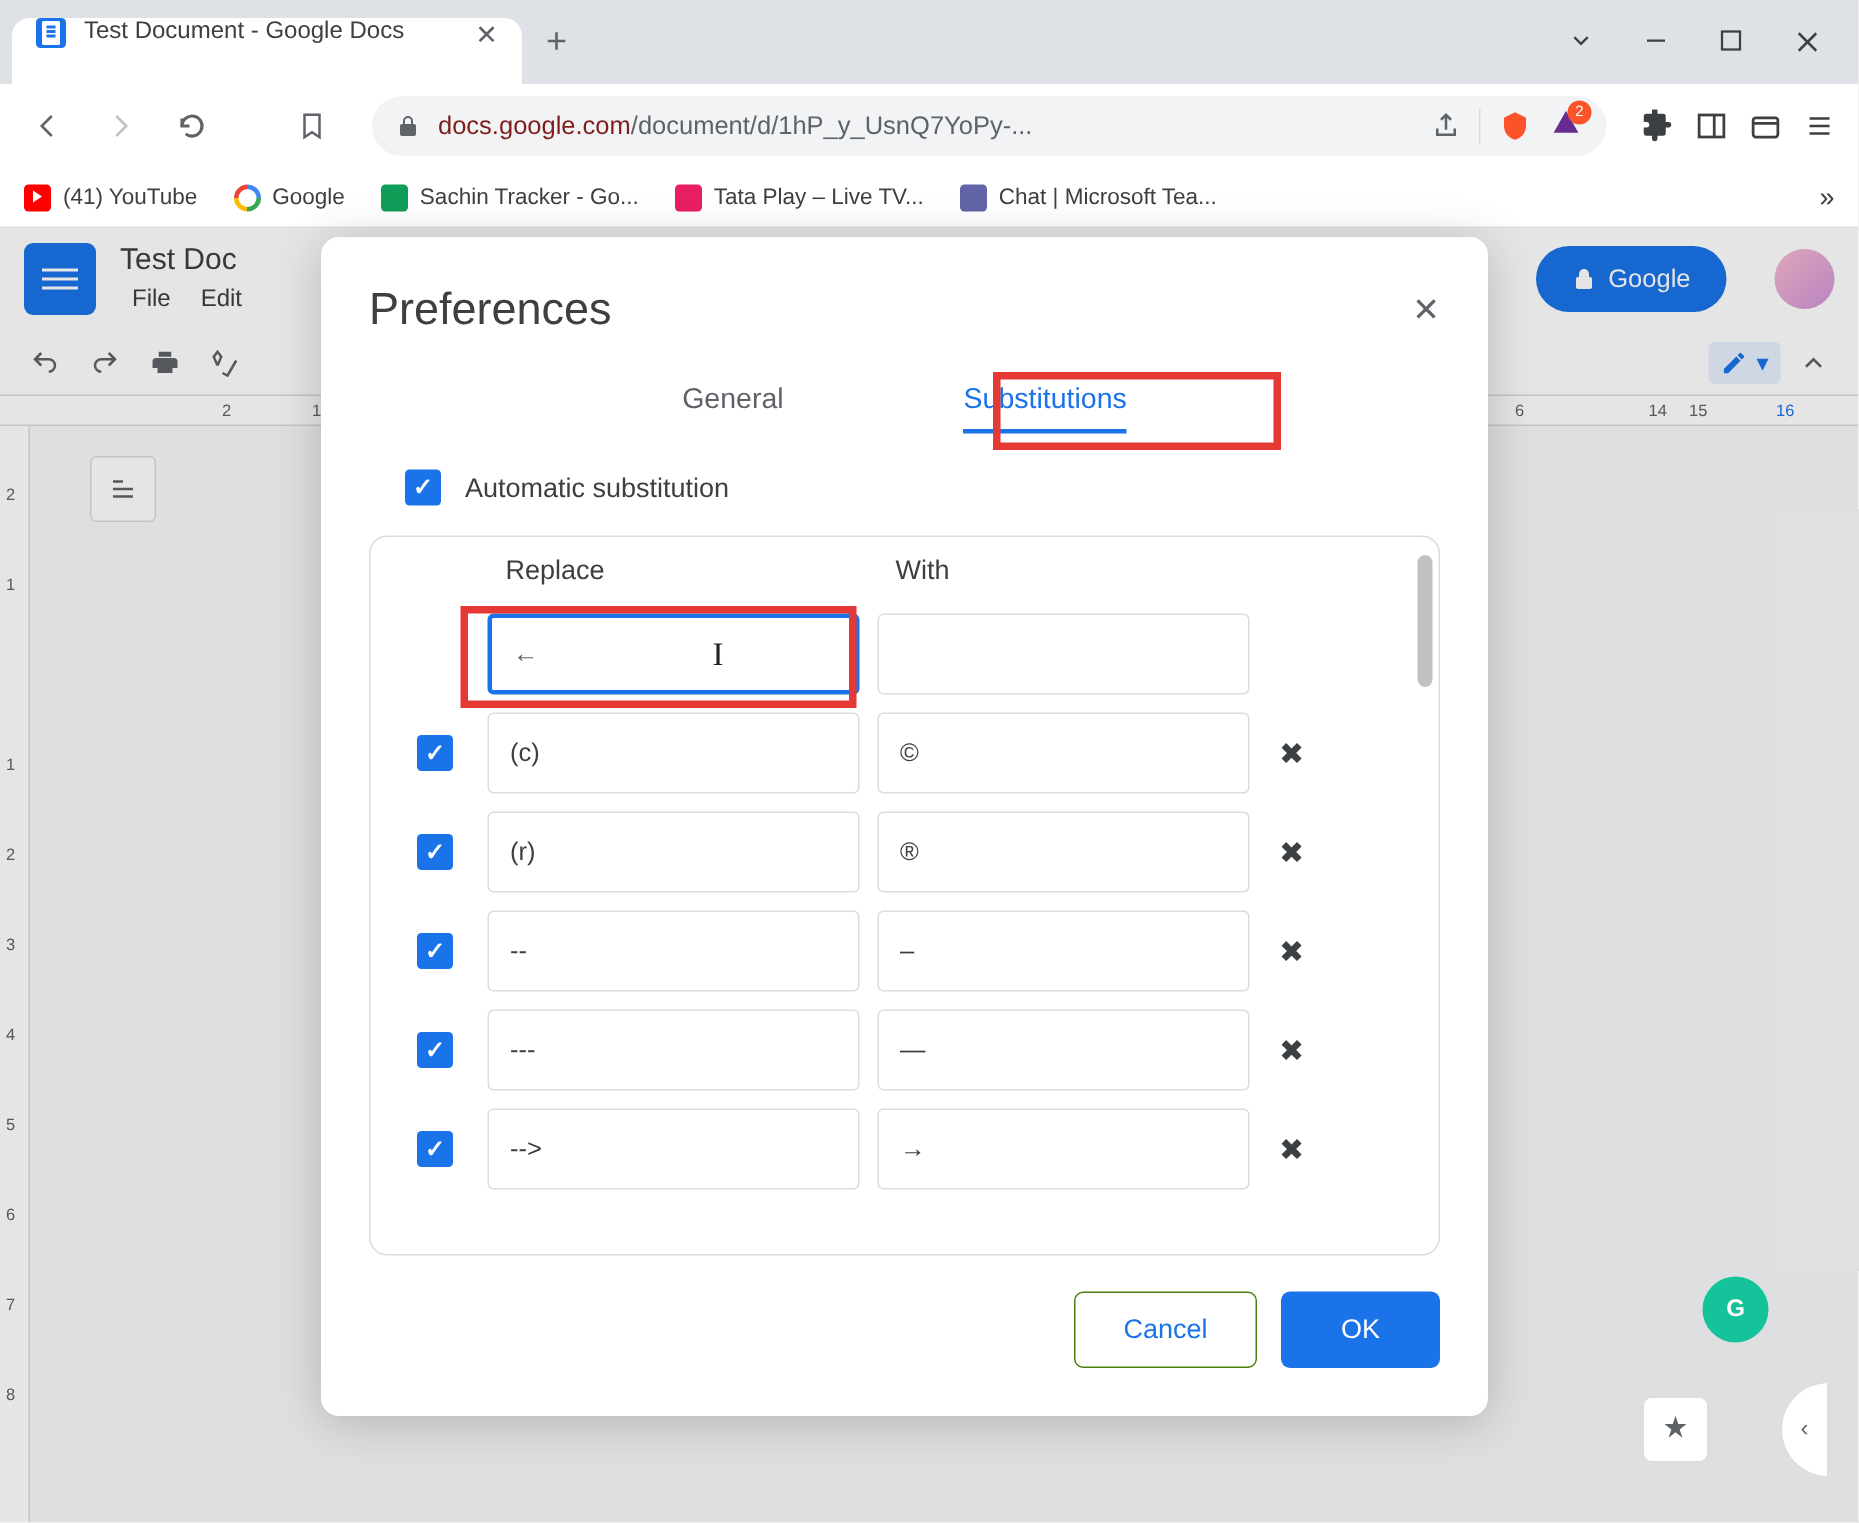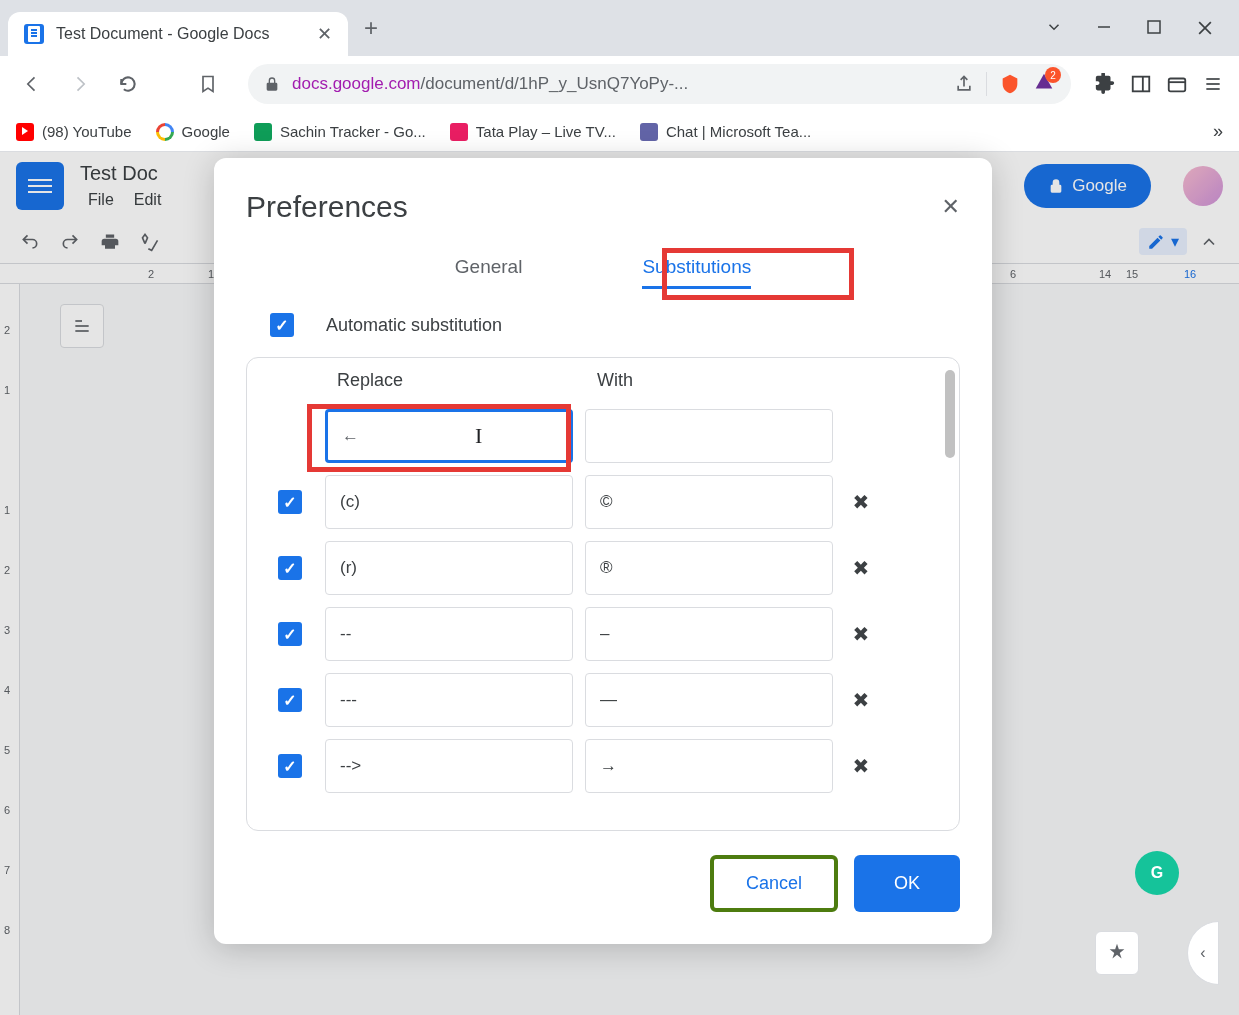--- a/index.html
+++ b/index.html
@@ -1,36 +1,36 @@
 <!DOCTYPE html>
 <html><head>
   <meta charset="utf-8">
   <style>
     * { margin: 0; padding: 0; box-sizing: border-box; font-family: Arial, sans-serif; }
     body { width: 1239px; height: 1015px; overflow: hidden; background: #fff; position: relative; }
     
     
     .browser-chrome { background: #f1f3f4; }
     .tab-bar { display: flex; align-items: center; height: 56px; padding: 0 8px; background: #dee1e6; }
-    .tab { display: flex; align-items: center; background: #fff; border-radius: 12px 12px 0 0; padding: 0 16px; height: 44px; margin-top: 12px; width: 340px; gap: 12px; }
+    .tab { display: flex; background: #fff; border-radius: 12px 12px 0 0; padding: 0 16px; height: 44px; margin-top: 12px; width: 340px; gap: 12px; }
     .tab-favicon { width: 20px; height: 20px; background: #1a73e8; border-radius: 3px; display: flex; align-items: center; justify-content: center; }
     .tab-favicon-inner { background: white; width: 12px; height: 16px; border-radius: 1px; position: relative; }
     .tab-favicon-inner::after { content: ""; position: absolute; left: 3px; top: 3px; width: 6px; height: 2px; background: #1a73e8; box-shadow: 0 3px 0 #1a73e8, 0 6px 0 #1a73e8; }
     .tab-title { font-size: 16px; color: #3c4043; flex: 1; white-space: nowrap; overflow: hidden; }
     .tab-close { font-size: 18px; color: #5f6368; cursor: pointer; }
     .new-tab { margin-left: 16px; font-size: 24px; color: #5f6368; cursor: pointer; }
     .window-controls { margin-left: auto; display: flex; gap: 32px; padding-right: 16px; }
     .win-ctrl { color: #3c4043; cursor: pointer; }
     
     .toolbar { display: flex; align-items: center; height: 56px; padding: 0 12px; gap: 8px; background: #fff; }
     .nav-btn { width: 40px; height: 40px; display: flex; align-items: center; justify-content: center; color: #5f6368; cursor: pointer; border-radius: 50%; }
     .nav-btn.disabled { color: #bdc1c6; }
     .url-bar { flex: 1; display: flex; align-items: center; background: #f1f3f4; border-radius: 20px; height: 40px; padding: 0 16px; margin: 0 12px; gap: 12px; }
     .url-text { font-size: 17px; color: #5f6368; flex: 1; overflow: hidden; white-space: nowrap; }
-    .url-text .domain { color: #a21caf; }
+    .url-text .domain { color: #7f1d1d; }
     .toolbar-icon { width: 28px; height: 28px; display: flex; align-items: center; justify-content: center; cursor: pointer; }
     
     .bookmarks-bar { display: flex; align-items: center; height: 40px; padding: 0 16px; gap: 24px; background: #fff; border-bottom: 1px solid #dadce0; }
     .bookmark { display: flex; align-items: center; gap: 8px; font-size: 15px; color: #3c4043; cursor: pointer; }
     .bm-icon { width: 18px; height: 18px; border-radius: 3px; }
     .yt-icon { background: #ff0000; position: relative; }
     .yt-icon::after { content: ""; position: absolute; left: 6px; top: 4px; border-left: 6px solid white; border-top: 4px solid transparent; border-bottom: 4px solid transparent; }
     .g-icon { background: conic-gradient(#4285f4 0 90deg, #34a853 90deg 180deg, #fbbc05 180deg 270deg, #ea4335 270deg); border-radius: 50%; position: relative; }
     .g-icon::after { content: ""; position: absolute; inset: 3px; background: white; border-radius: 50%; }
     .sheets-icon { background: #0f9d58; }
@@ -73,21 +73,21 @@
     .modal-header { display: flex; justify-content: space-between; align-items: center; margin-bottom: 24px; }
     .modal-title { font-size: 30px; color: #3c4043; }
     .modal-close { font-size: 22px; color: #5f6368; cursor: pointer; }
     
     .modal-tabs { display: flex; justify-content: center; gap: 120px; border-bottom: 0; margin-bottom: 24px; position: relative; }
     .modal-tab { font-size: 19px; color: #5f6368; padding: 8px 0; cursor: pointer; }
     .modal-tab.active { color: #1a73e8; font-weight: 500; border-bottom: 3px solid #1a73e8; }
     
     .tab-highlight { position: absolute; left: 416px; top: 0px; width: 192px; height: 52px; border: 5px solid #e53935; pointer-events: none; }
     
-    .auto-sub-row { display: flex; align-items: center; gap: 32px; margin-bottom: 20px; padding-left: 24px; }
+    .auto-sub-row { display: flex; align-items: center; gap: 16px; margin-bottom: 20px; padding-left: 24px; }
     .checkbox { width: 24px; height: 24px; background: #1a73e8; border-radius: 3px; display: flex; align-items: center; justify-content: center; cursor: pointer; }
     .checkbox::after { content: "✓"; color: white; font-size: 16px; font-weight: bold; }
     .auto-sub-label { font-size: 18px; color: #3c4043; }
     
     .sub-table { border: 1px solid #dadce0; border-radius: 12px; flex: 1; overflow: hidden; position: relative; }
     .sub-table-inner { height: 100%; overflow-y: auto; padding: 12px 20px; }
     .sub-headers { display: flex; gap: 12px; padding: 0 58px 12px 70px; }
     .sub-header { font-size: 18px; color: #3c4043; }
     .sub-header.replace { width: 248px; }
     .sub-header.with { flex: 1; }
@@ -96,21 +96,21 @@
     .sub-check-cell { width: 46px; display: flex; justify-content: center; }
     .sub-input { width: 248px; height: 54px; border: 1px solid #dadce0; border-radius: 4px; padding: 0 14px; font-size: 17px; color: #3c4043; }
     .sub-input.focused { border: 3px solid #1a73e8; position: relative; }
     .sub-delete { width: 32px; color: #3c4043; font-size: 20px; cursor: pointer; text-align: center; }
     
     .input-highlight { position: absolute; left: 60px; top: 46px; width: 264px; height: 68px; border: 5px solid #e53935; pointer-events: none; }
     
     .sub-scroll { position: absolute; right: 4px; top: 12px; width: 10px; height: 88px; background: #c1c1c1; border-radius: 5px; }
     
     .modal-footer { display: flex; justify-content: flex-end; gap: 16px; margin-top: 24px; }
-    .btn-cancel { padding: 14px 32px; border: 4px solid #4d7c0f; border-radius: 6px; background: white; color: #1a73e8; font-size: 18px; font-weight: 500; cursor: pointer; }
+    .btn-cancel { padding: 14px 32px; border: 1px solid #4d7c0f; border-radius: 6px; background: white; color: #1a73e8; font-size: 18px; font-weight: 500; cursor: pointer; }
     .btn-ok { padding: 14px 40px; border: none; border-radius: 6px; background: #1a73e8; color: white; font-size: 18px; font-weight: 500; cursor: pointer; }
     
     .cursor-i { position: absolute; left: 150px; top: 14px; font-size: 22px; color: #202124; pointer-events: none; font-family: serif; }
   </style>
 </head>
 <body>
 
 <div class="browser-chrome">
   <div class="tab-bar">
     <div class="tab">
@@ -202,21 +202,21 @@
           <line x1="4" y1="6" x2="20" y2="6"></line>
           <line x1="4" y1="12" x2="20" y2="12"></line>
           <line x1="4" y1="18" x2="20" y2="18"></line>
         </svg>
     </div>
   </div>
 
   <div class="bookmarks-bar">
     <div class="bookmark">
       <div class="bm-icon yt-icon"></div>
-      <span>(98) YouTube</span>
+      <span>(41) YouTube</span>
     </div>
     <div class="bookmark">
       <div class="bm-icon g-icon"></div>
       <span>Google</span>
     </div>
     <div class="bookmark">
       <div class="bm-icon sheets-icon"></div>
       <span>Sachin Tracker - Go...</span>
     </div>
     <div class="bookmark">

